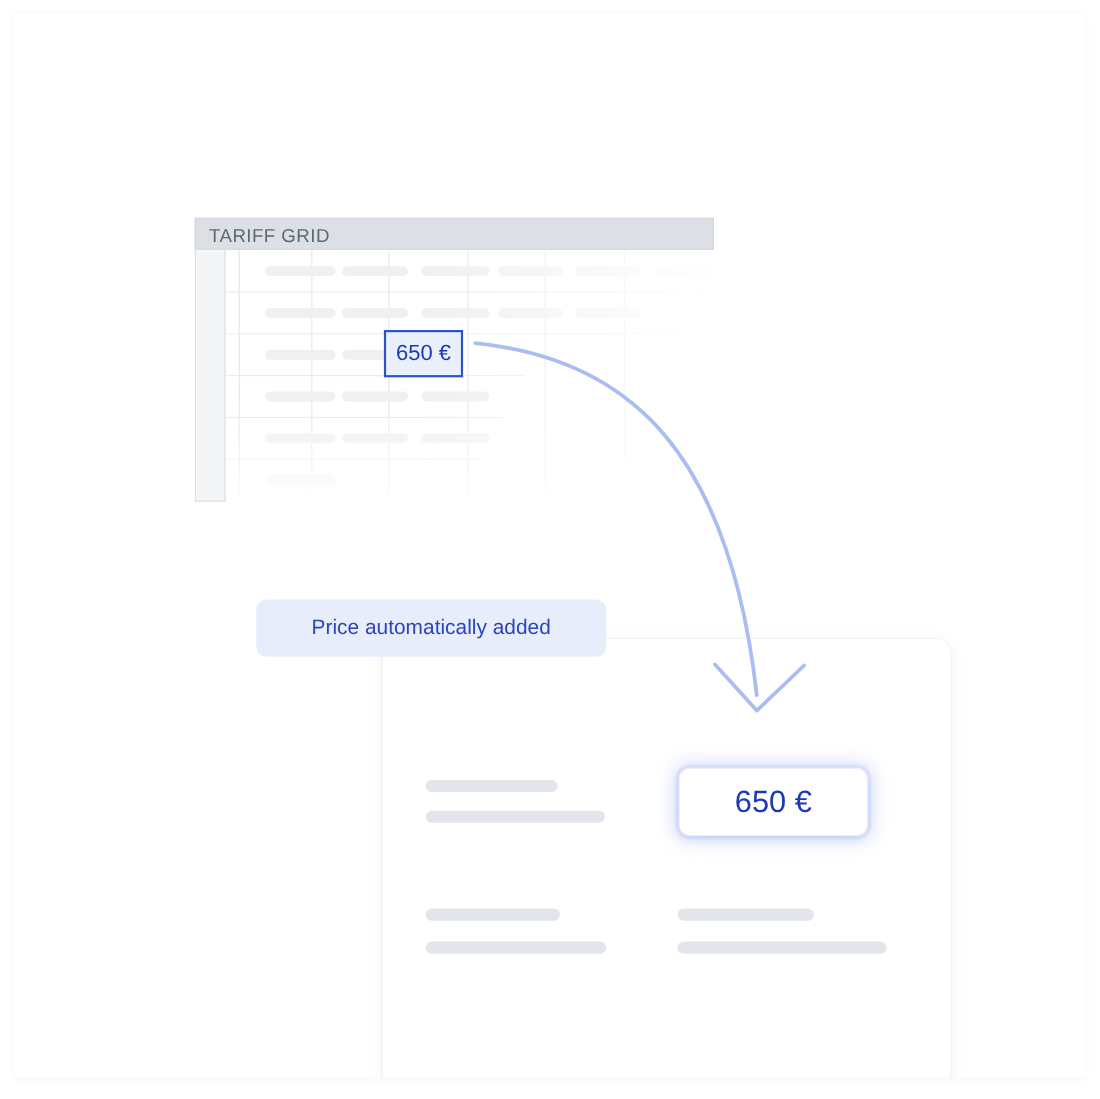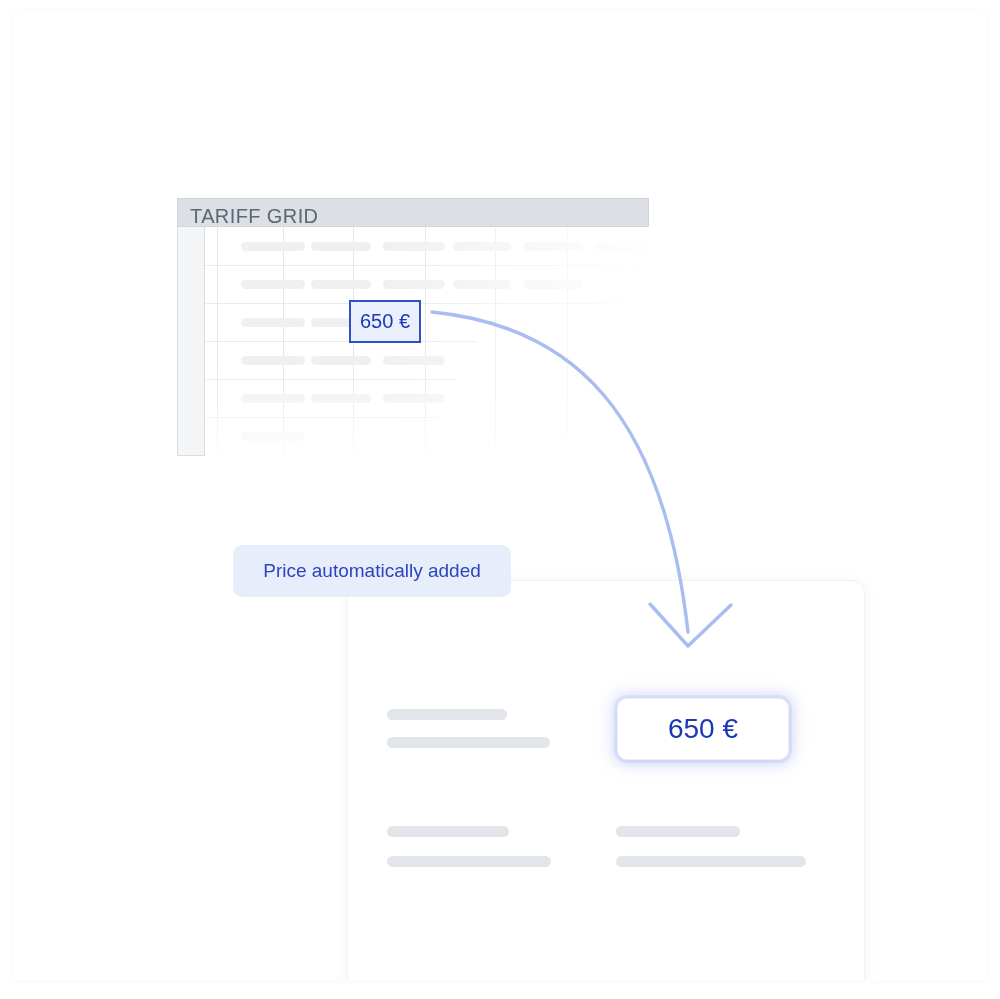--- a/index.html
+++ b/index.html
@@ -49,21 +49,21 @@
     width: 472px;
     height: 29px;
     background: #dcdfe4;
     box-sizing: border-box;
     border: 1px solid #d2d6dc;
   }
   #sheet-header-title {
     position: absolute;
     left: 12px;
     top: 6px;
-    font-size: 20px;
+    font-size: 17px;
     letter-spacing: 0.4px;
     color: #5d6875;
   }
   #sheet-body {
     position: absolute;
     left: 0;
     top: 29px;
     width: 472px;
     height: 233px;
     overflow: hidden;
@@ -145,21 +145,21 @@
     height: 999px;
     pointer-events: none;
     z-index: 5;
   }
 
   
   #badge {
     position: absolute;
     left: 220px;
     top: 533px;
-    width: 278px;
+    width: 318px;
     height: 52px;
     background: #e8edfb;
     border-radius: 9px;
     display: flex;
     align-items: center;
     justify-content: center;
     z-index: 9;
   }
   #badge-label {
     font-size: 19px;

